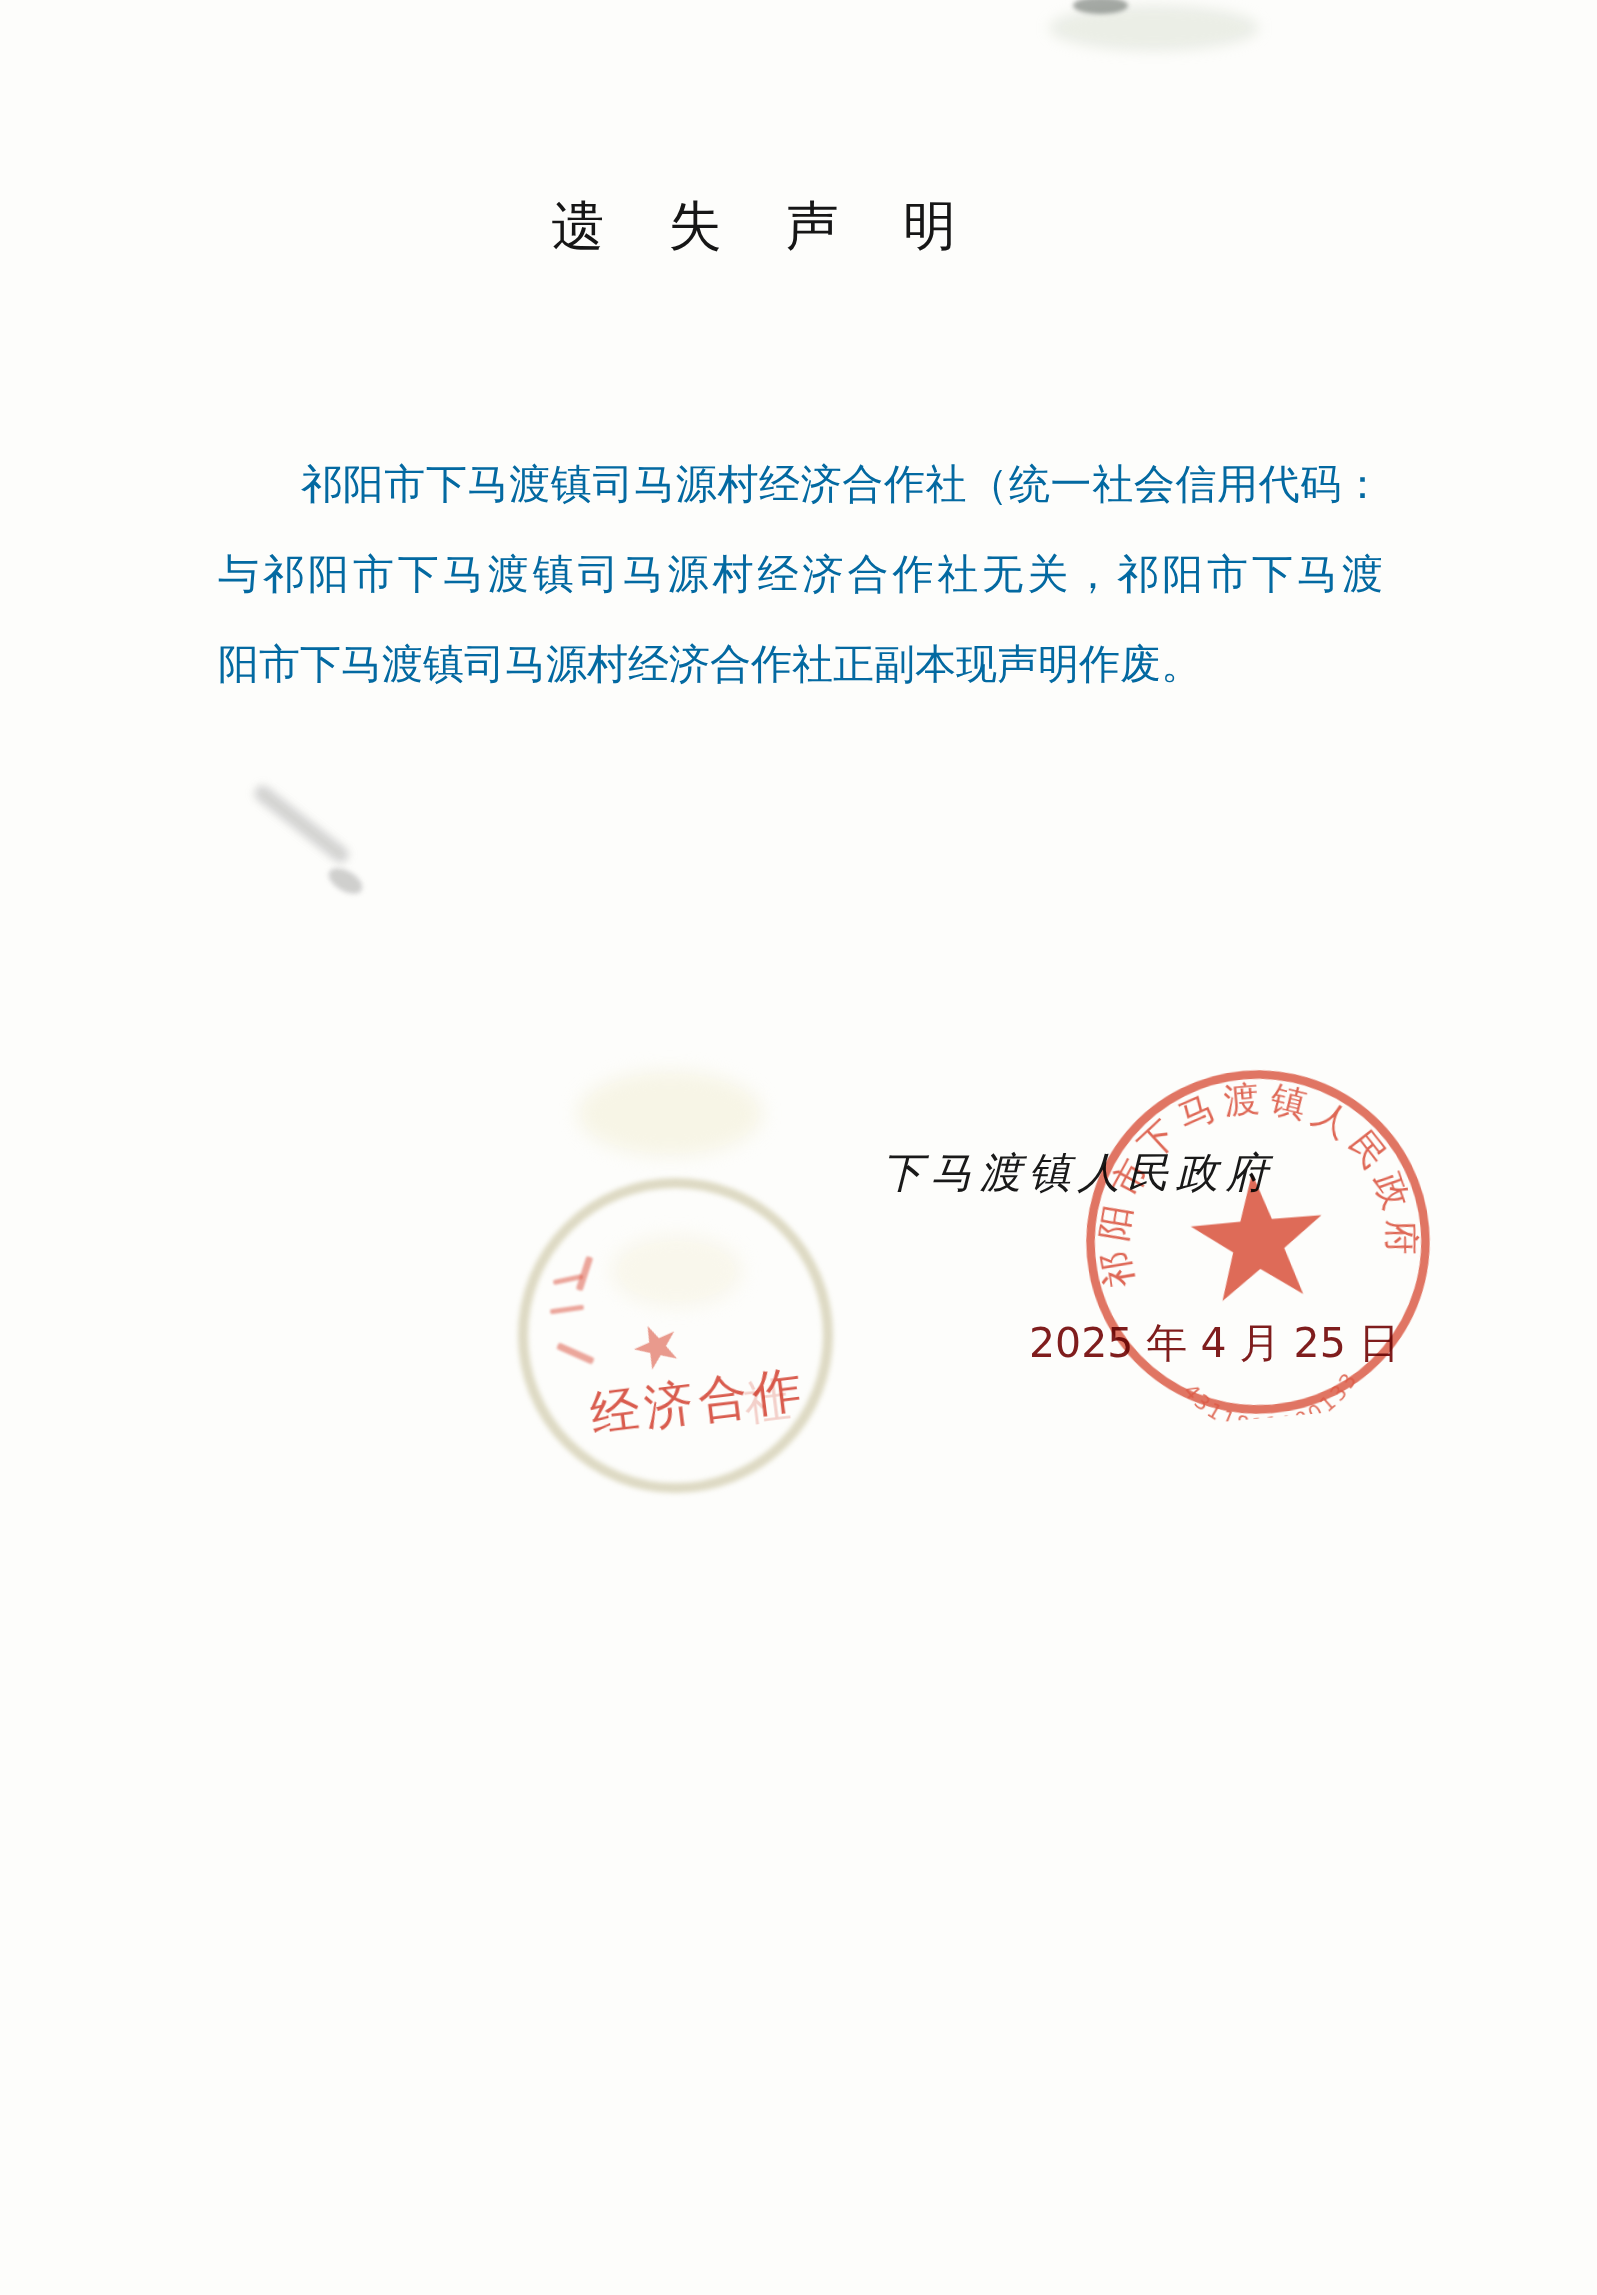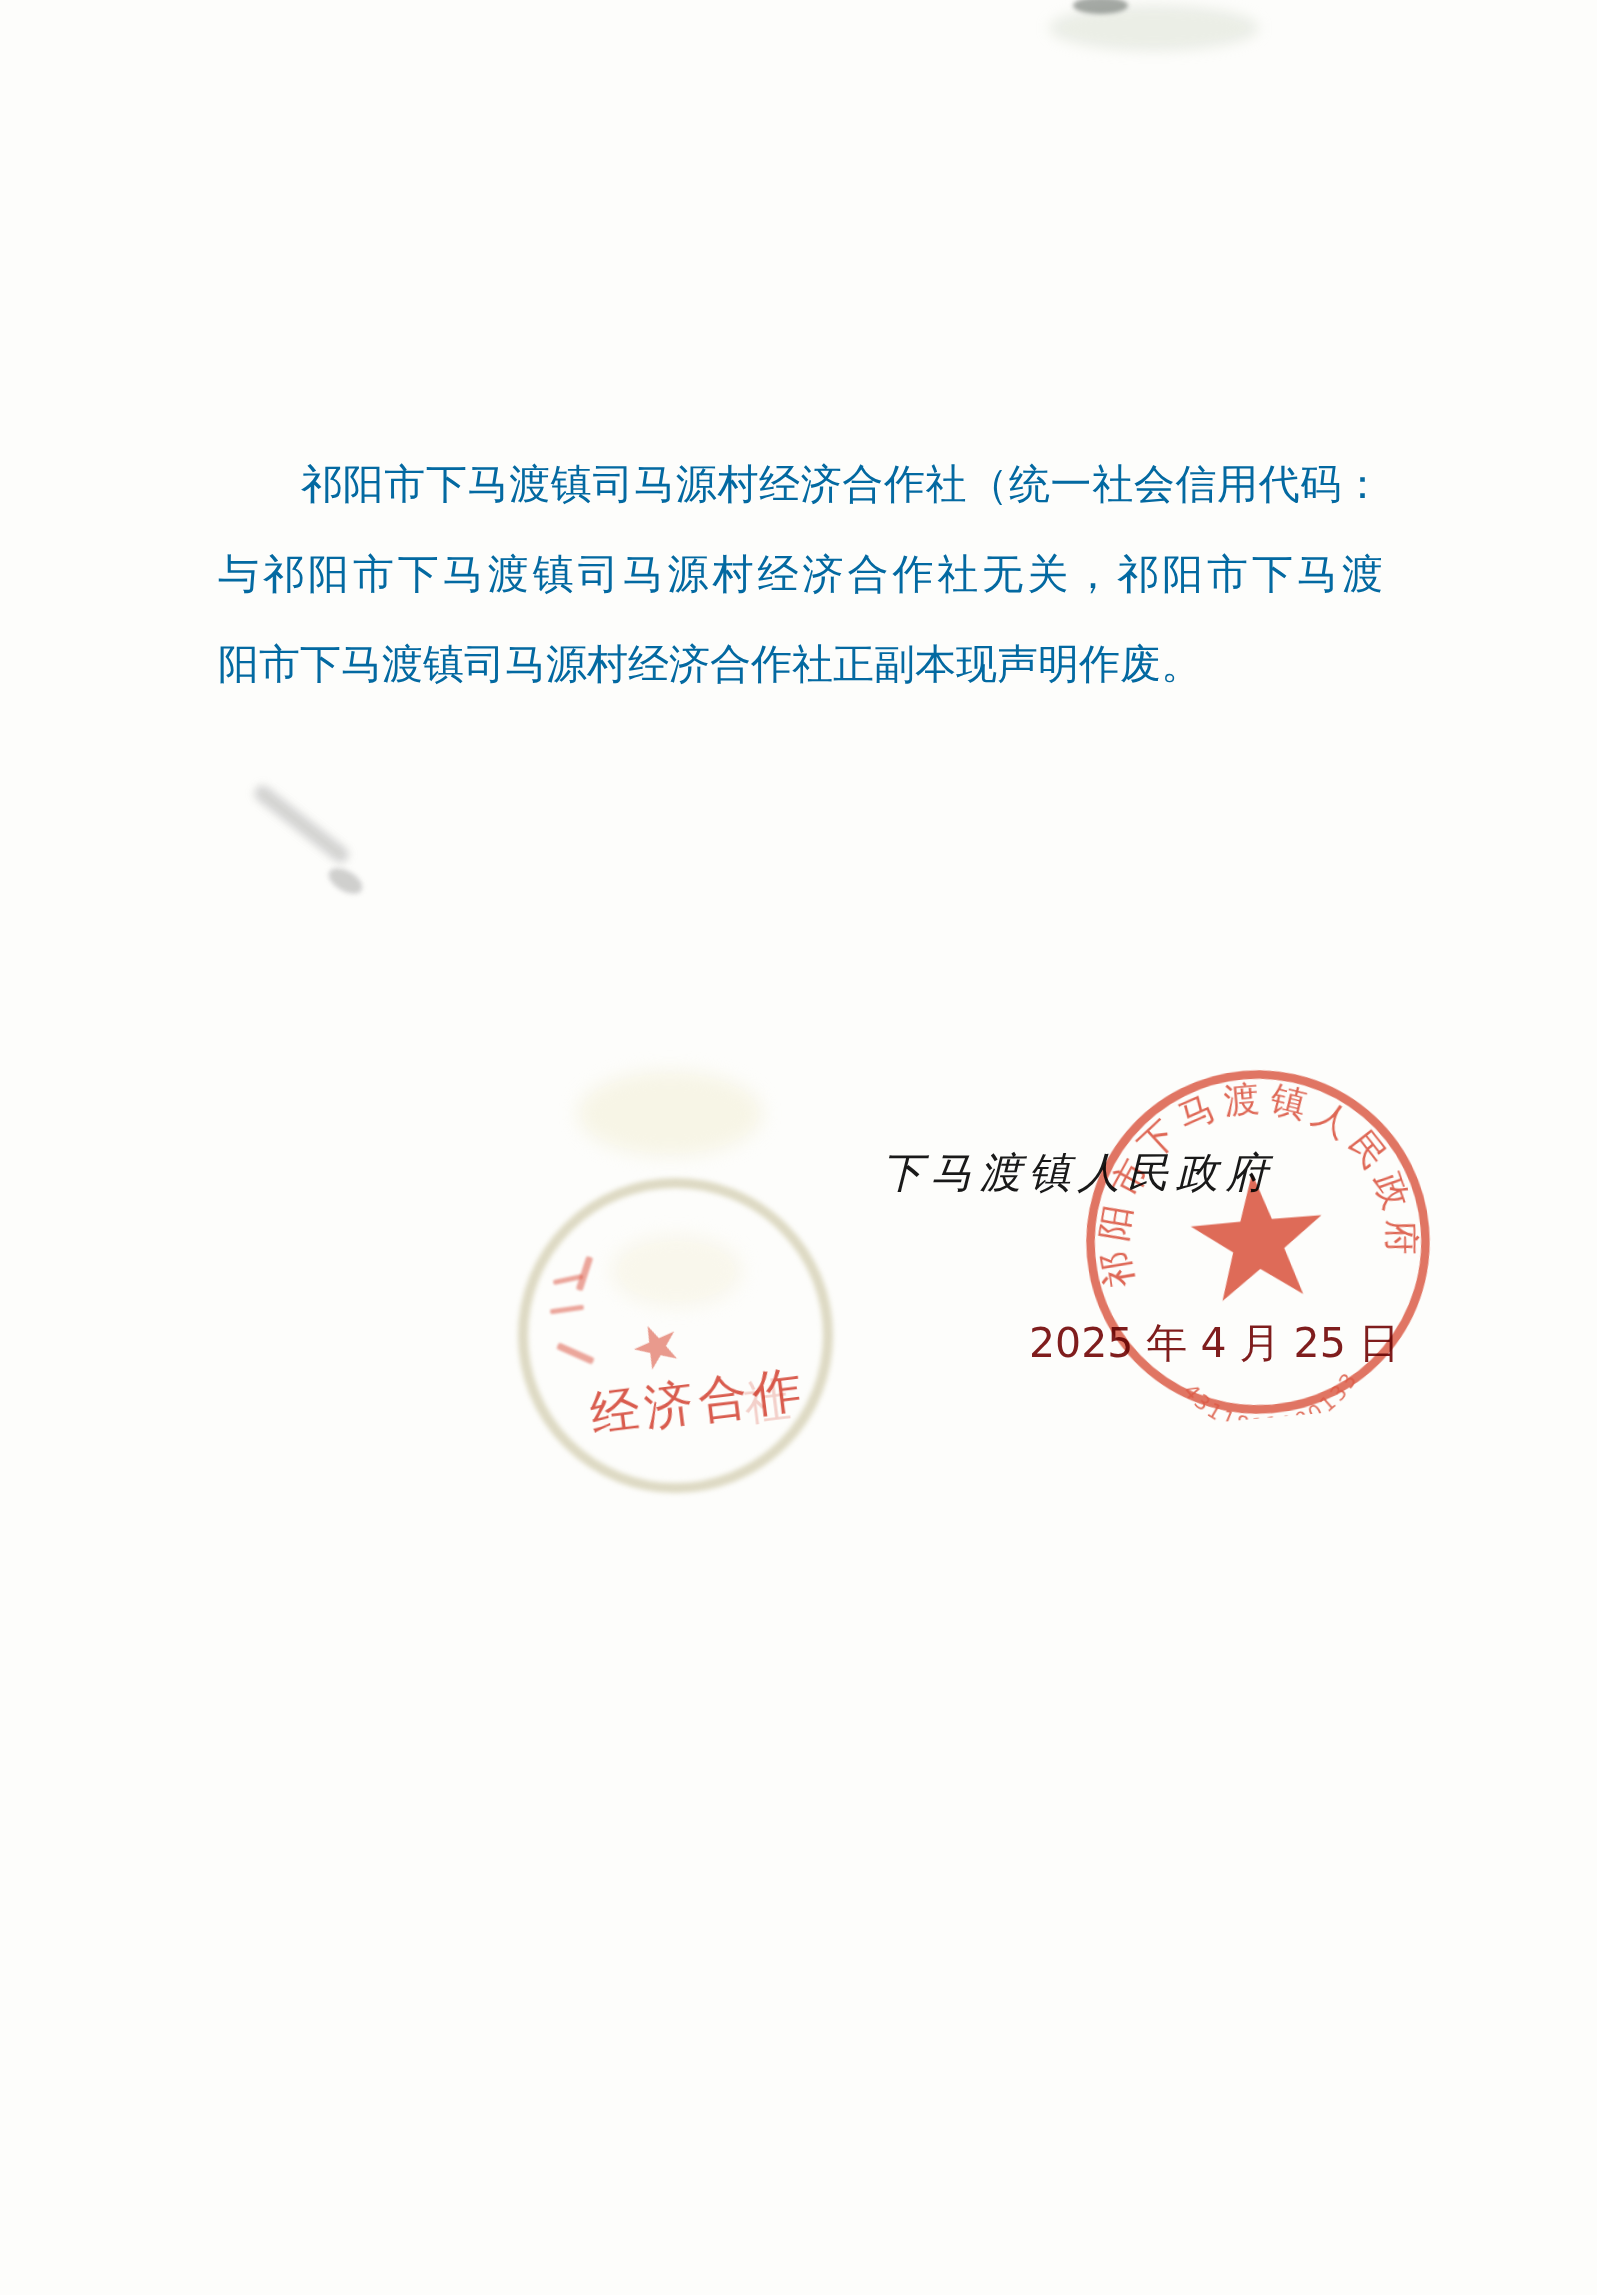--- a/index.html
+++ b/index.html
@@ -85,20 +85,21 @@
 
 <div class="page">
 
   <div class="smudge smudge-topwash"></div>
   <div class="smudge smudge-topmark"></div>
   <div class="smudge smudge-graybar"></div>
   <div class="smudge smudge-grayblob"></div>
   <div class="smudge smudge-yellow1"></div>
   <div class="smudge smudge-yellow2"></div>
 
+  <div class="doc-title">遗 失 声 明</div>
 
   <div class="body-text">
     <div class="body-line first">祁阳市下马渡镇司马源村经济合作社（统一社会信用代码：</div>
     <div class="body-line">与祁阳市下马渡镇司马源村经济合作社无关，祁阳市下马渡</div>
     <div class="body-line last">阳市下马渡镇司马源村经济合作社正副本现声明作废。</div>
   </div>
 
   <div class="signature">下马渡镇人民政府</div>
   <div class="doc-date">2025 年 4 月 25 日</div>
 

